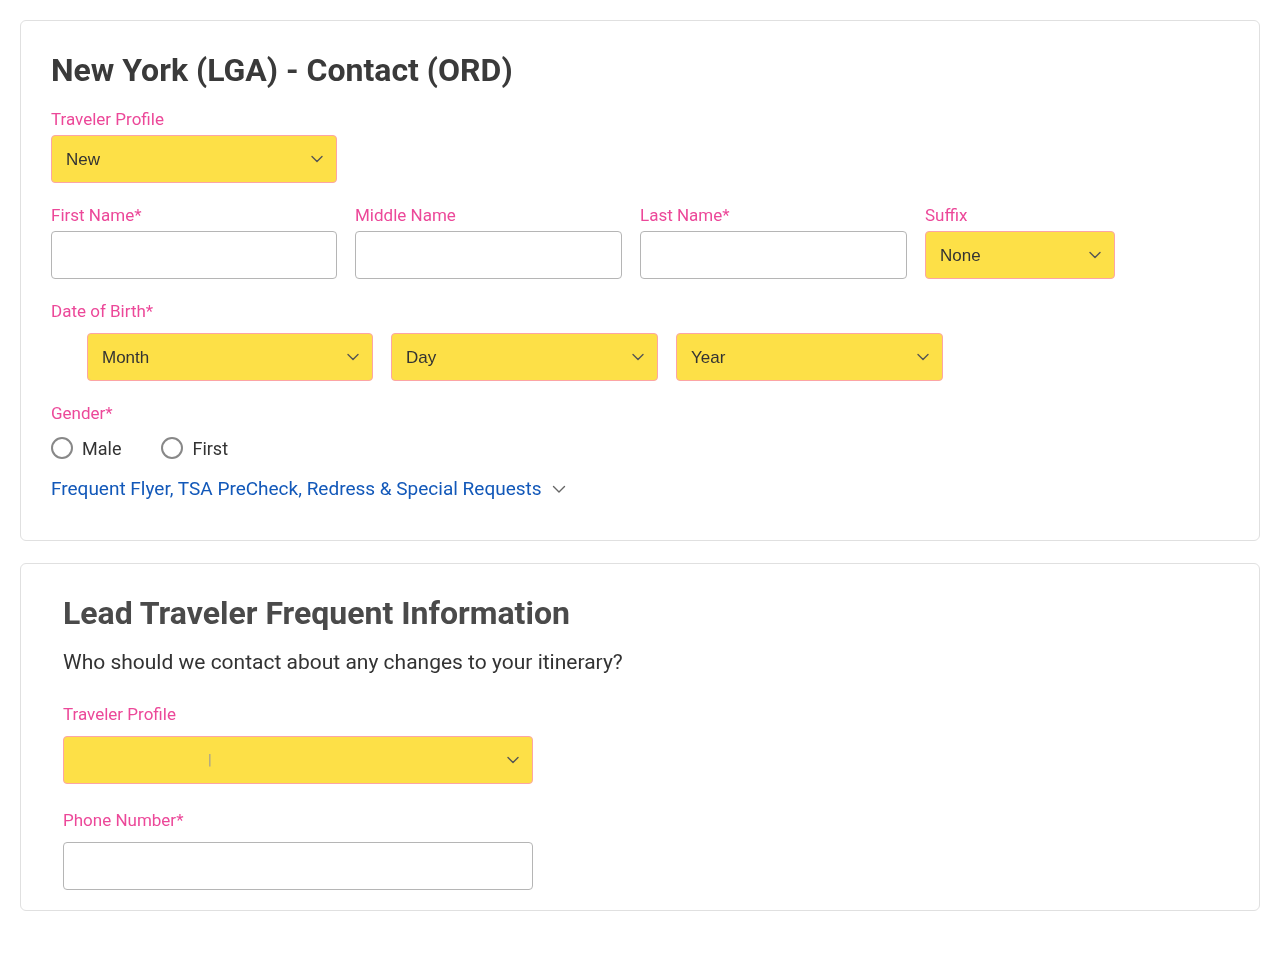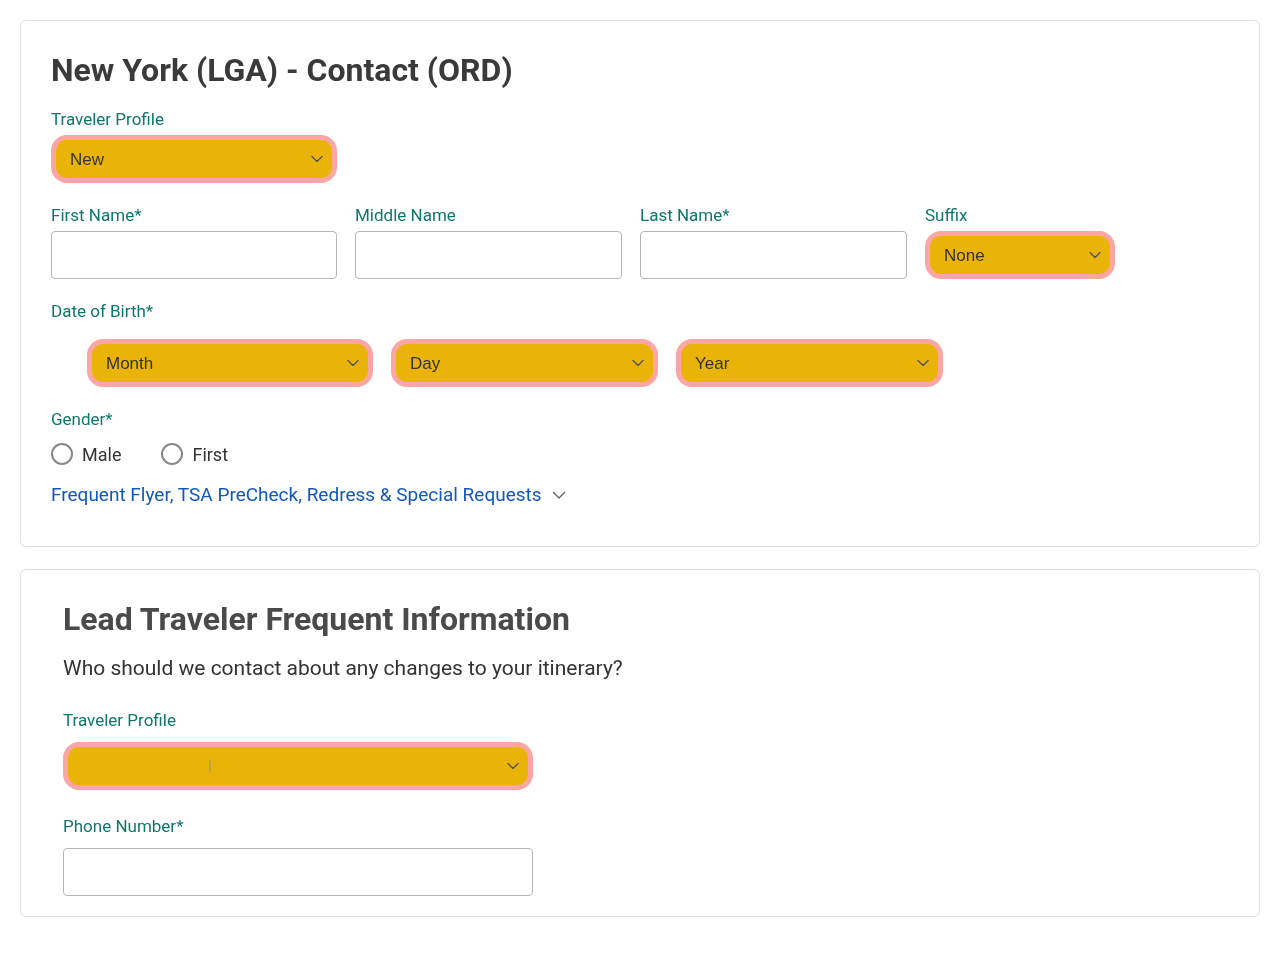--- a/index.html
+++ b/index.html
@@ -48,21 +48,21 @@
       gap: 18px;
       margin-bottom: 22px;
       flex-wrap: wrap;
     }
     .form-group {
       display: flex;
       flex-direction: column;
     }
     .form-group label {
       font-size: 17px;
-      color: #0f766e;
+      color: #ec4899;
       margin-bottom: 6px;
     }
     .form-control {
       height: 48px;
       border: 1px solid #b5b5b5;
       border-radius: 4px;
       padding: 0 14px;
       font-size: 17px;
       color: #333;
       background: #fff;
@@ -71,26 +71,26 @@
     .select-wrapper {
       position: relative;
       display: inline-block;
     }
     .select-wrapper select {
       appearance: none;
       -webkit-appearance: none;
       -moz-appearance: none;
       width: 100%;
       height: 48px;
-      border: 5px solid #fca5a5;
-      border-radius: 16px;
+      border: 1px solid #fca5a5;
+      border-radius: 4px;
       padding: 0 40px 0 14px;
       font-size: 17px;
       color: #333;
-      background: #eab308;
+      background: #fde047;
       cursor: pointer;
       outline: none;
     }
     .select-wrapper::after {
       content: "";
       position: absolute;
       right: 16px;
       top: 50%;
       transform: translateY(-50%);
       width: 0;
@@ -195,21 +195,21 @@
         <svg class="select-chevron" width="12" height="8" viewBox="0 0 12 8">
             <path d="M1 1.5 L6 6.5 L11 1.5" stroke="#555" stroke-width="1.4" fill="none" stroke-linecap="round" stroke-linejoin="round"></path>
           </svg>
       </div>
     </div>
   </div>
 
   
   <div class="form-group" style="margin-bottom:22px;">
     <label>Date of Birth*</label>
-    <div class="form-row" style="margin-bottom:0; margin-top:12px;padding-left:36px;">
+    <div class="form-row" style="margin-bottom:0; margin-top:6px;padding-left:36px;">
       <div class="select-wrapper w-286">
         <select class="w-286">
           <option>Month</option>
         </select>
         <svg class="select-chevron" width="12" height="8" viewBox="0 0 12 8">
             <path d="M1 1.5 L6 6.5 L11 1.5" stroke="#555" stroke-width="1.4" fill="none" stroke-linecap="round" stroke-linejoin="round"></path>
           </svg>
       </div>
       <div class="select-wrapper w-277">
         <select class="w-277">

